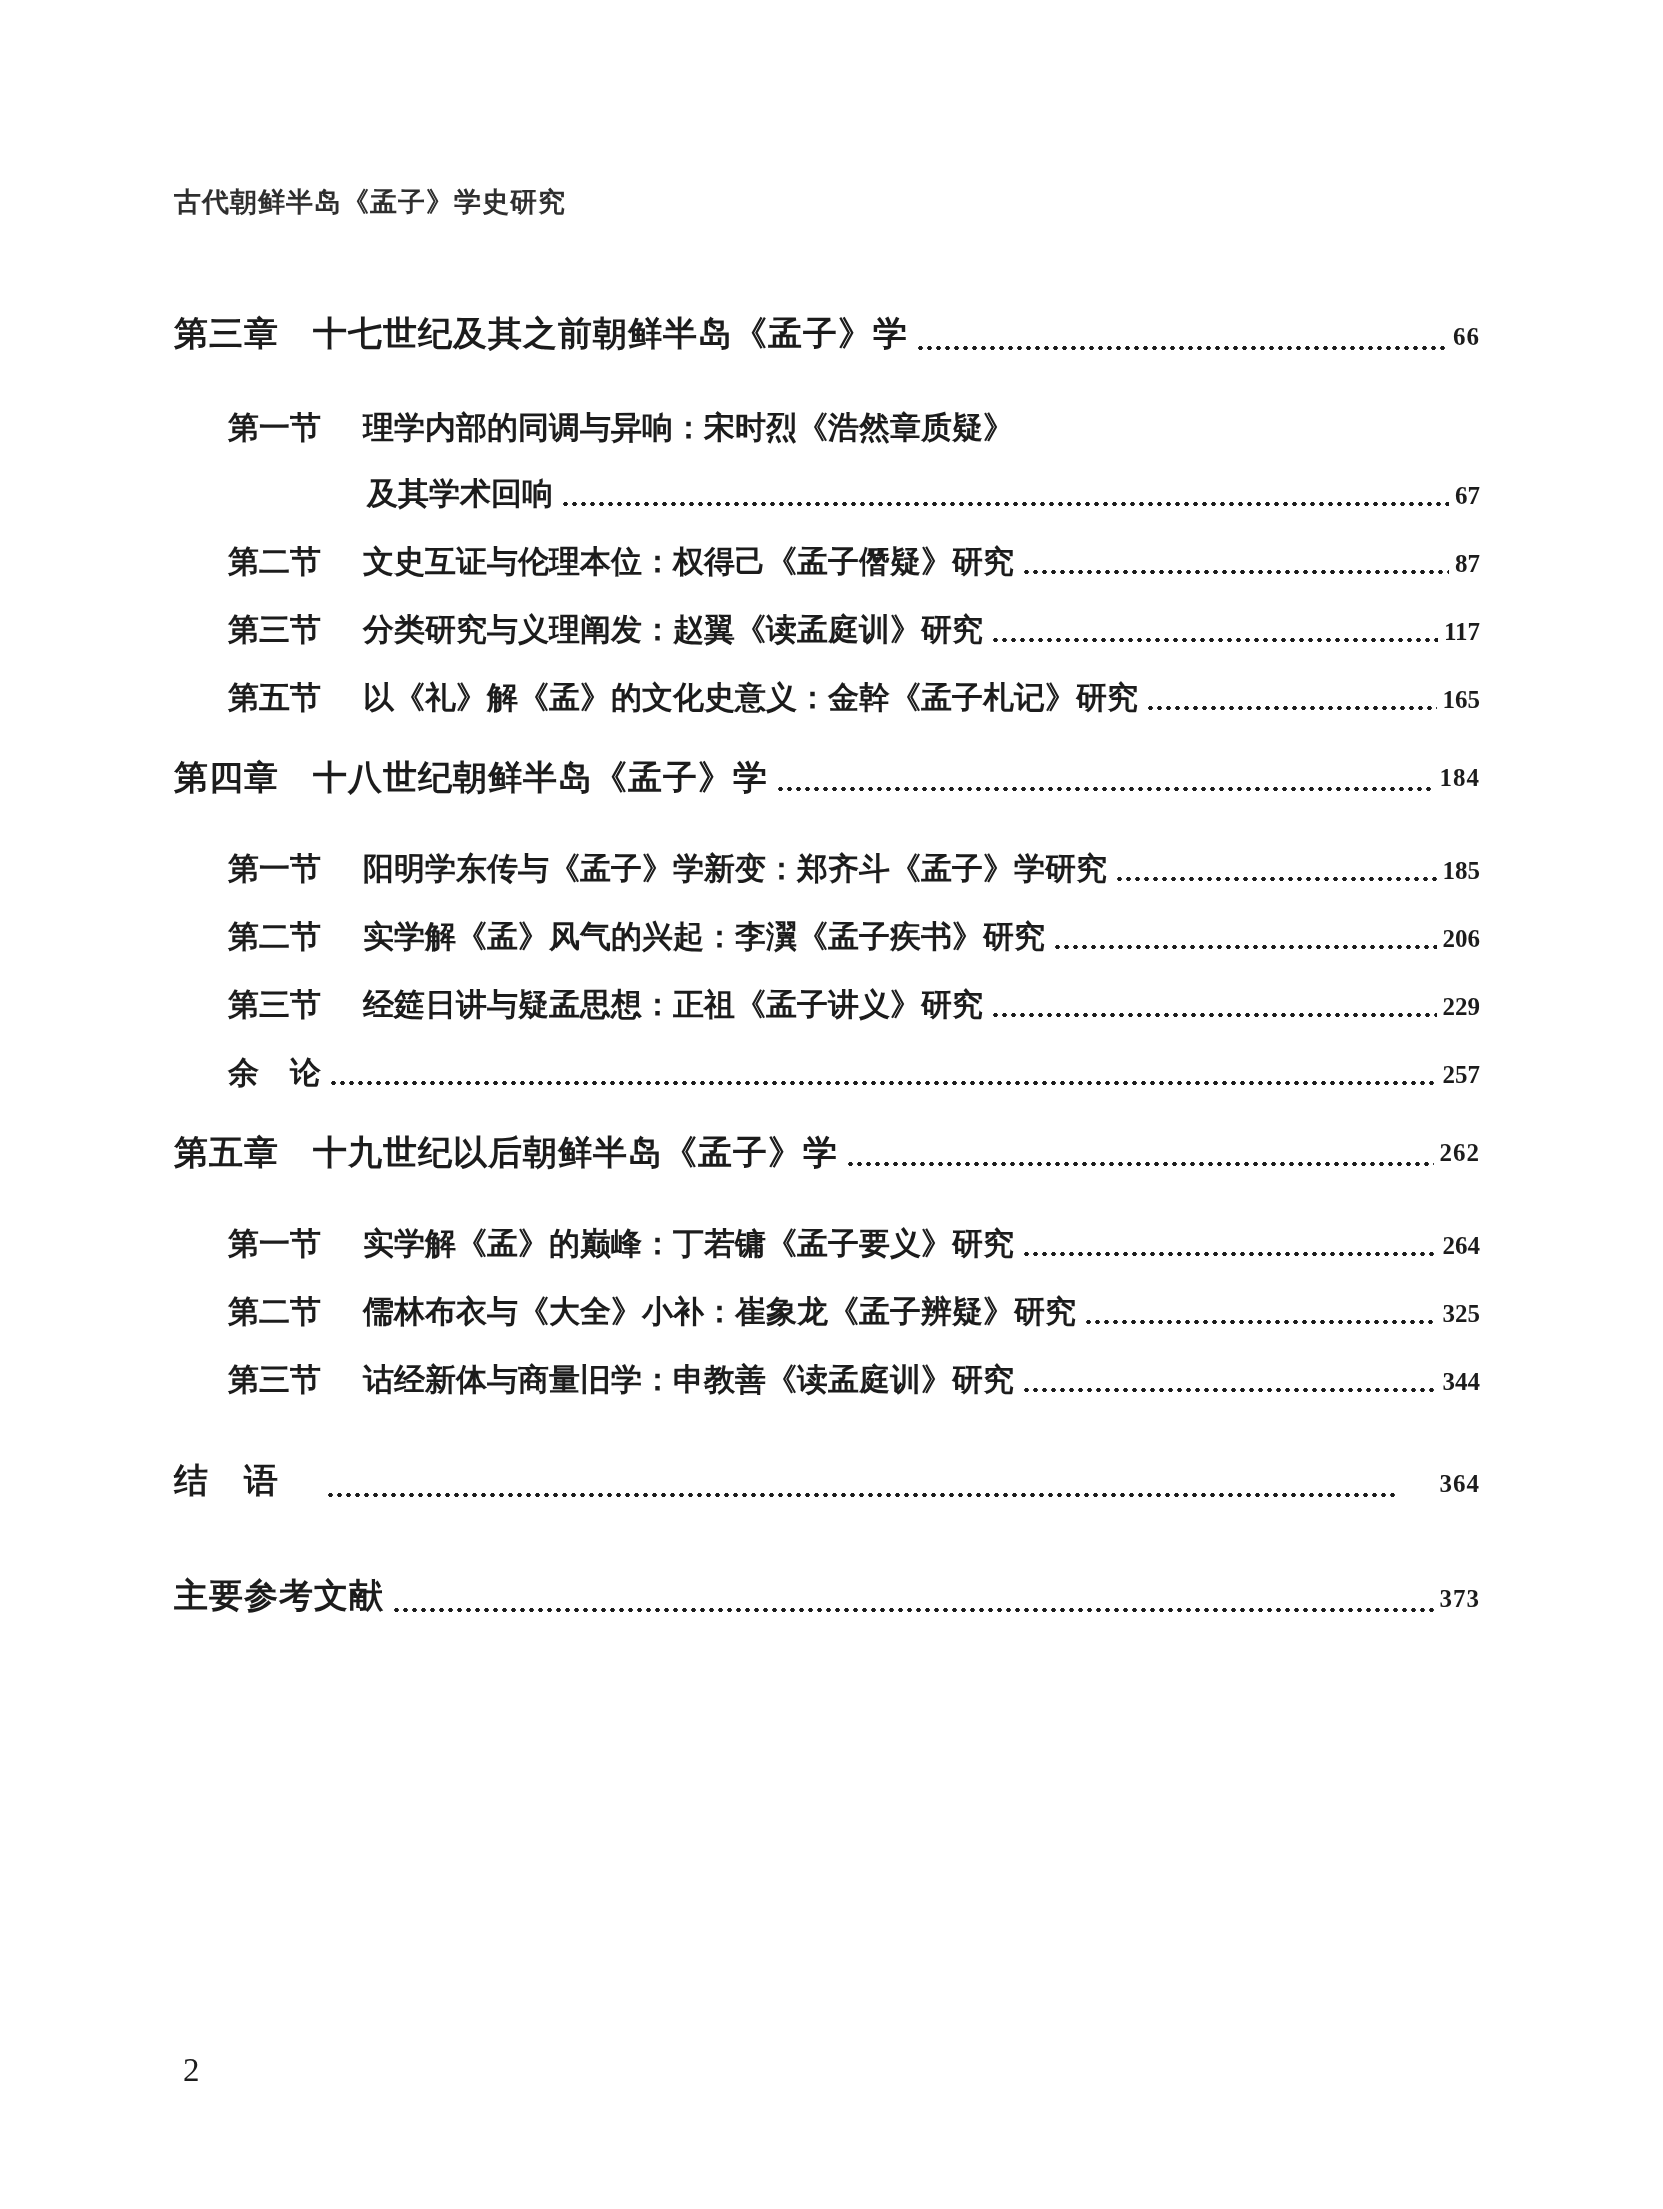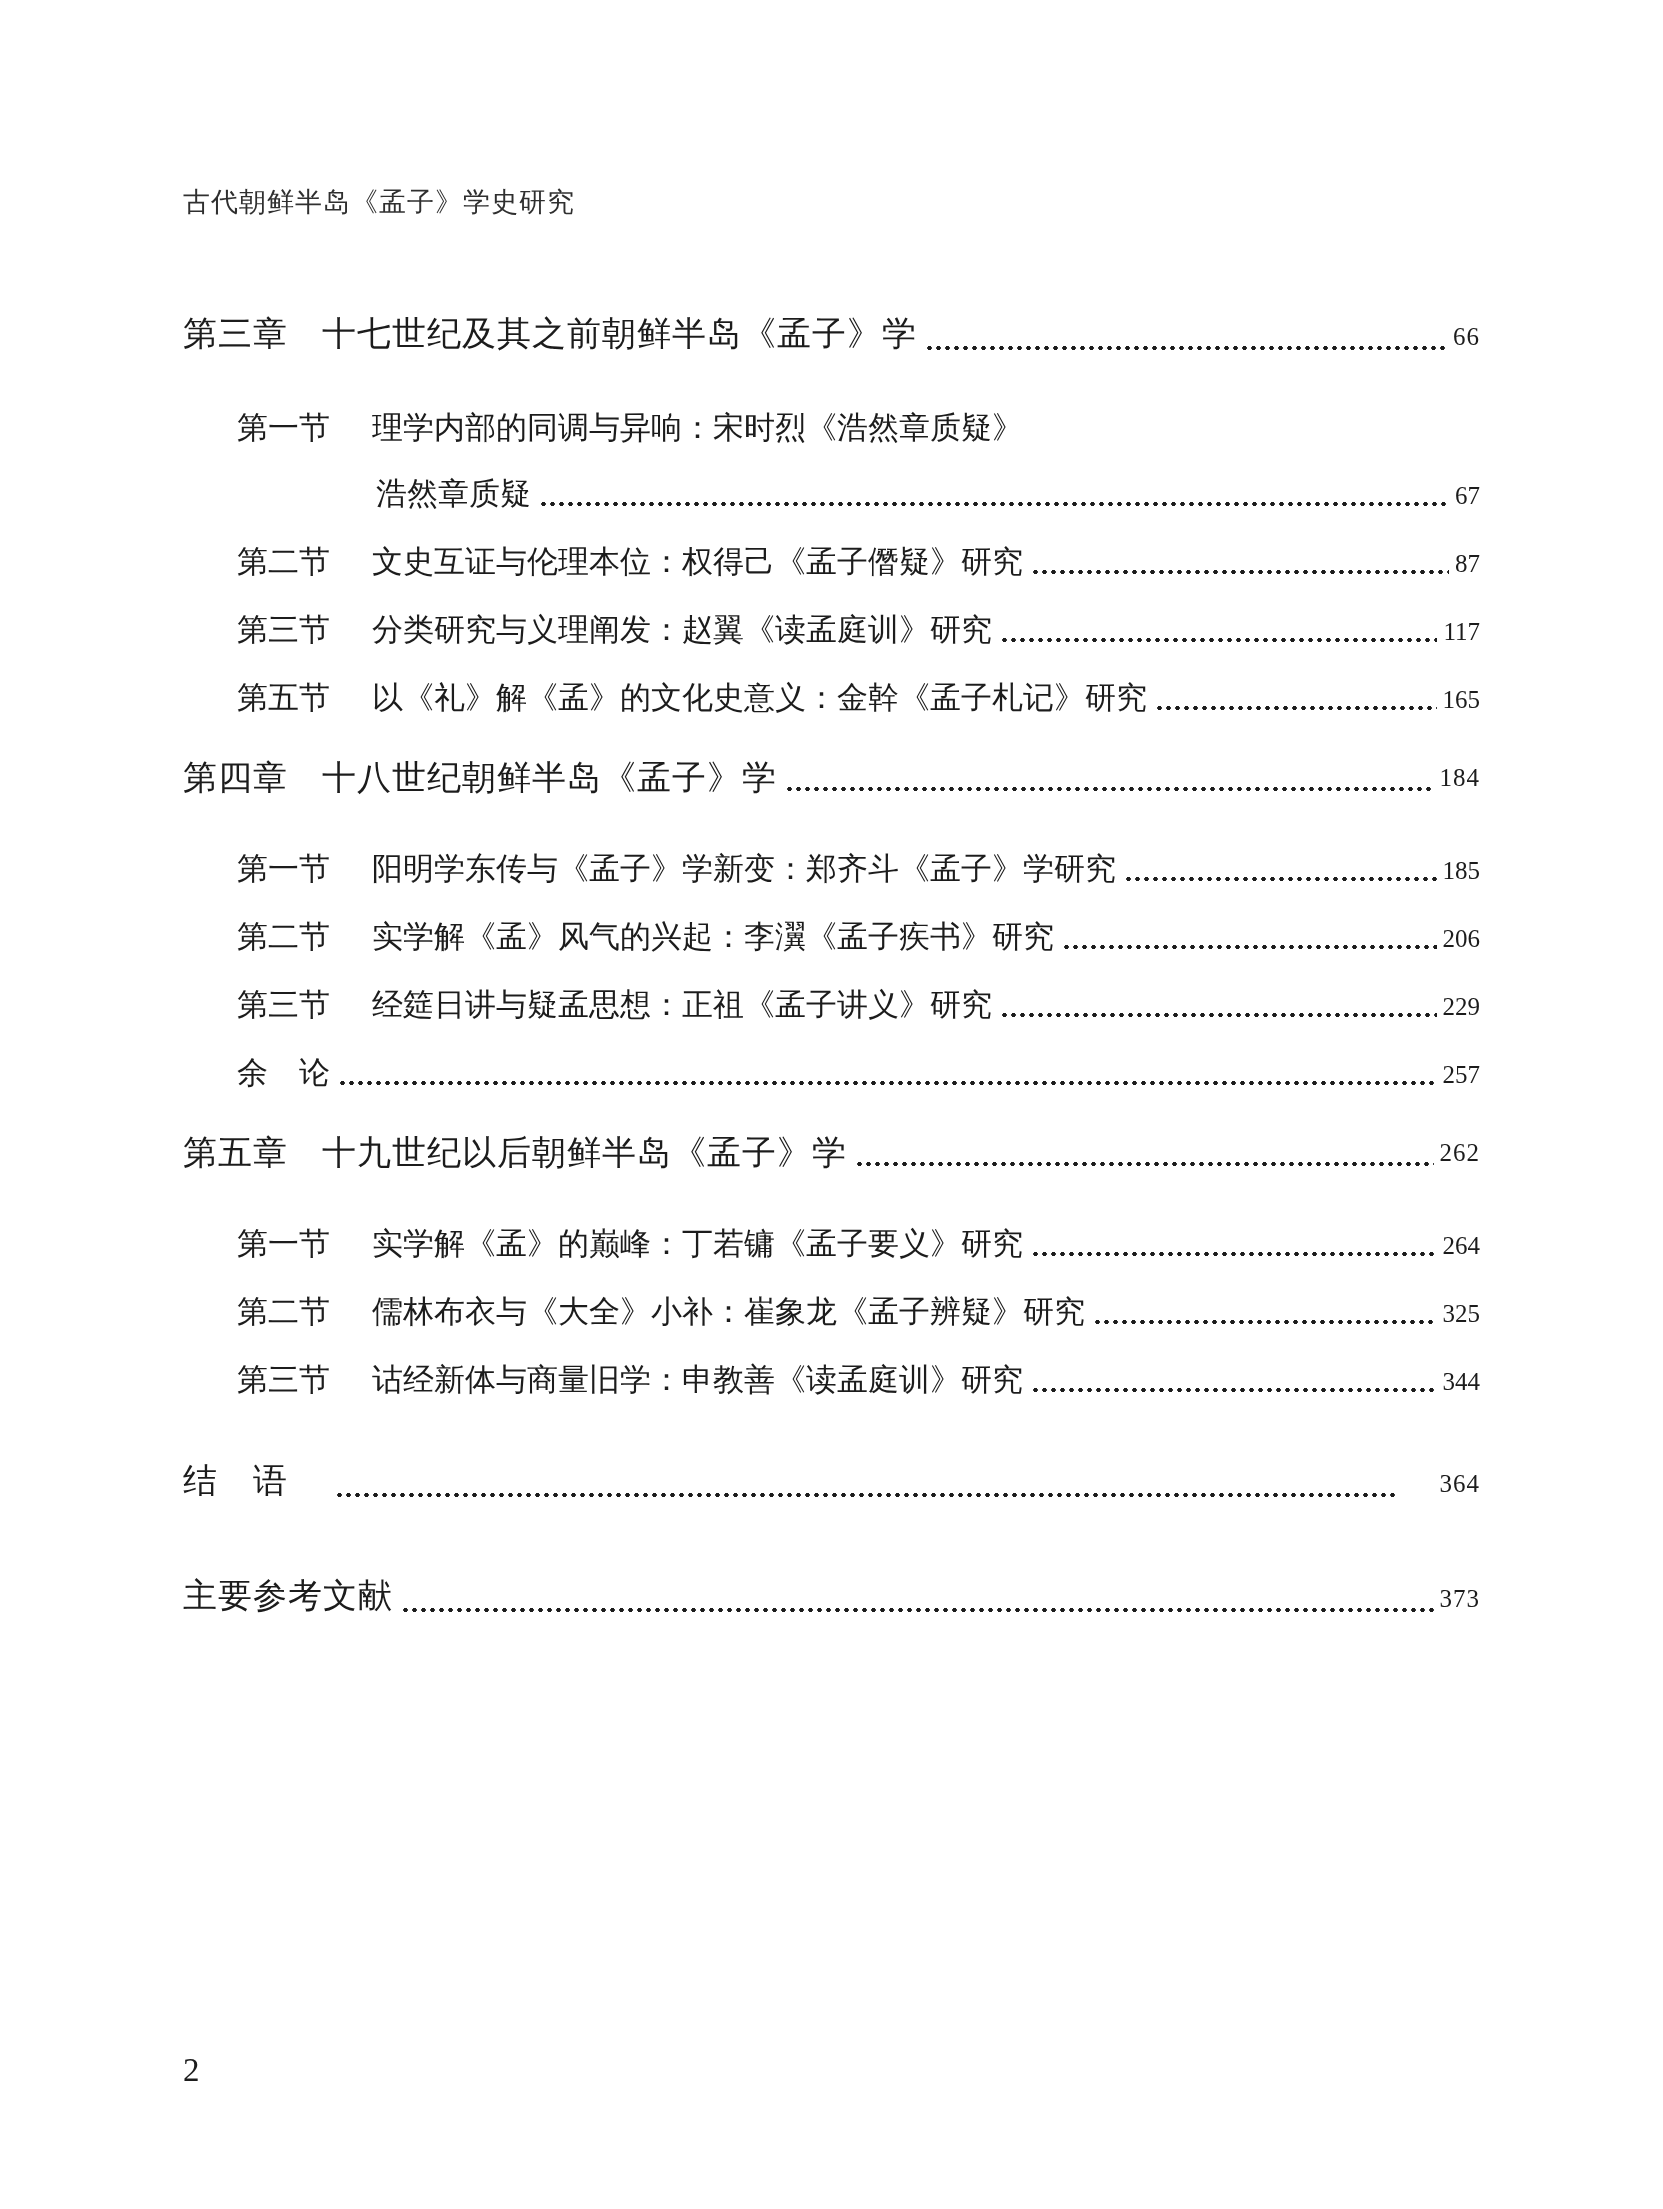--- a/index.html
+++ b/index.html
@@ -10,23 +10,24 @@
   body {
     width: 1663px;
     height: 2209px;
     position: relative;
     overflow: hidden;
     font-family: "Liberation Serif", "DejaVu Serif", serif;
     color: #1c1c1c;
   }
   .content {
     position: absolute;
-    left: 183px;
+    left: 174px;
     right: 183px;
     top: 0;
+    font-weight: bold;
   }
   .running-header {
     margin-top: 185px;
     font-family: "Liberation Sans", "DejaVu Sans", sans-serif;
     font-size: 27px;
     letter-spacing: 1px;
     color: #2f2f2f;
     line-height: 34px;
   }
   .row {
@@ -95,21 +96,21 @@
     <span class="entry-title">十七世纪及其之前朝鲜半岛《孟子》学</span>
     <span class="leader"></span>
     <span class="pagenum">66</span>
   </div>
 
   <div class="row section-row">
     <span class="sec-label">第一节</span>
     <span class="entry-title">理学内部的同调与异响：宋时烈《浩然章质疑》</span>
   </div>
   <div class="row cont-row">
-    <span class="entry-title">浩然章质疑</span>
+    <span class="entry-title">及其学术回响</span>
     <span class="leader"></span>
     <span class="pagenum">67</span>
   </div>
 
   <div class="row section-row">
     <span class="sec-label">第二节</span>
     <span class="entry-title">文史互证与伦理本位：权得己《孟子僭疑》研究</span>
     <span class="leader"></span>
     <span class="pagenum">87</span>
   </div>

